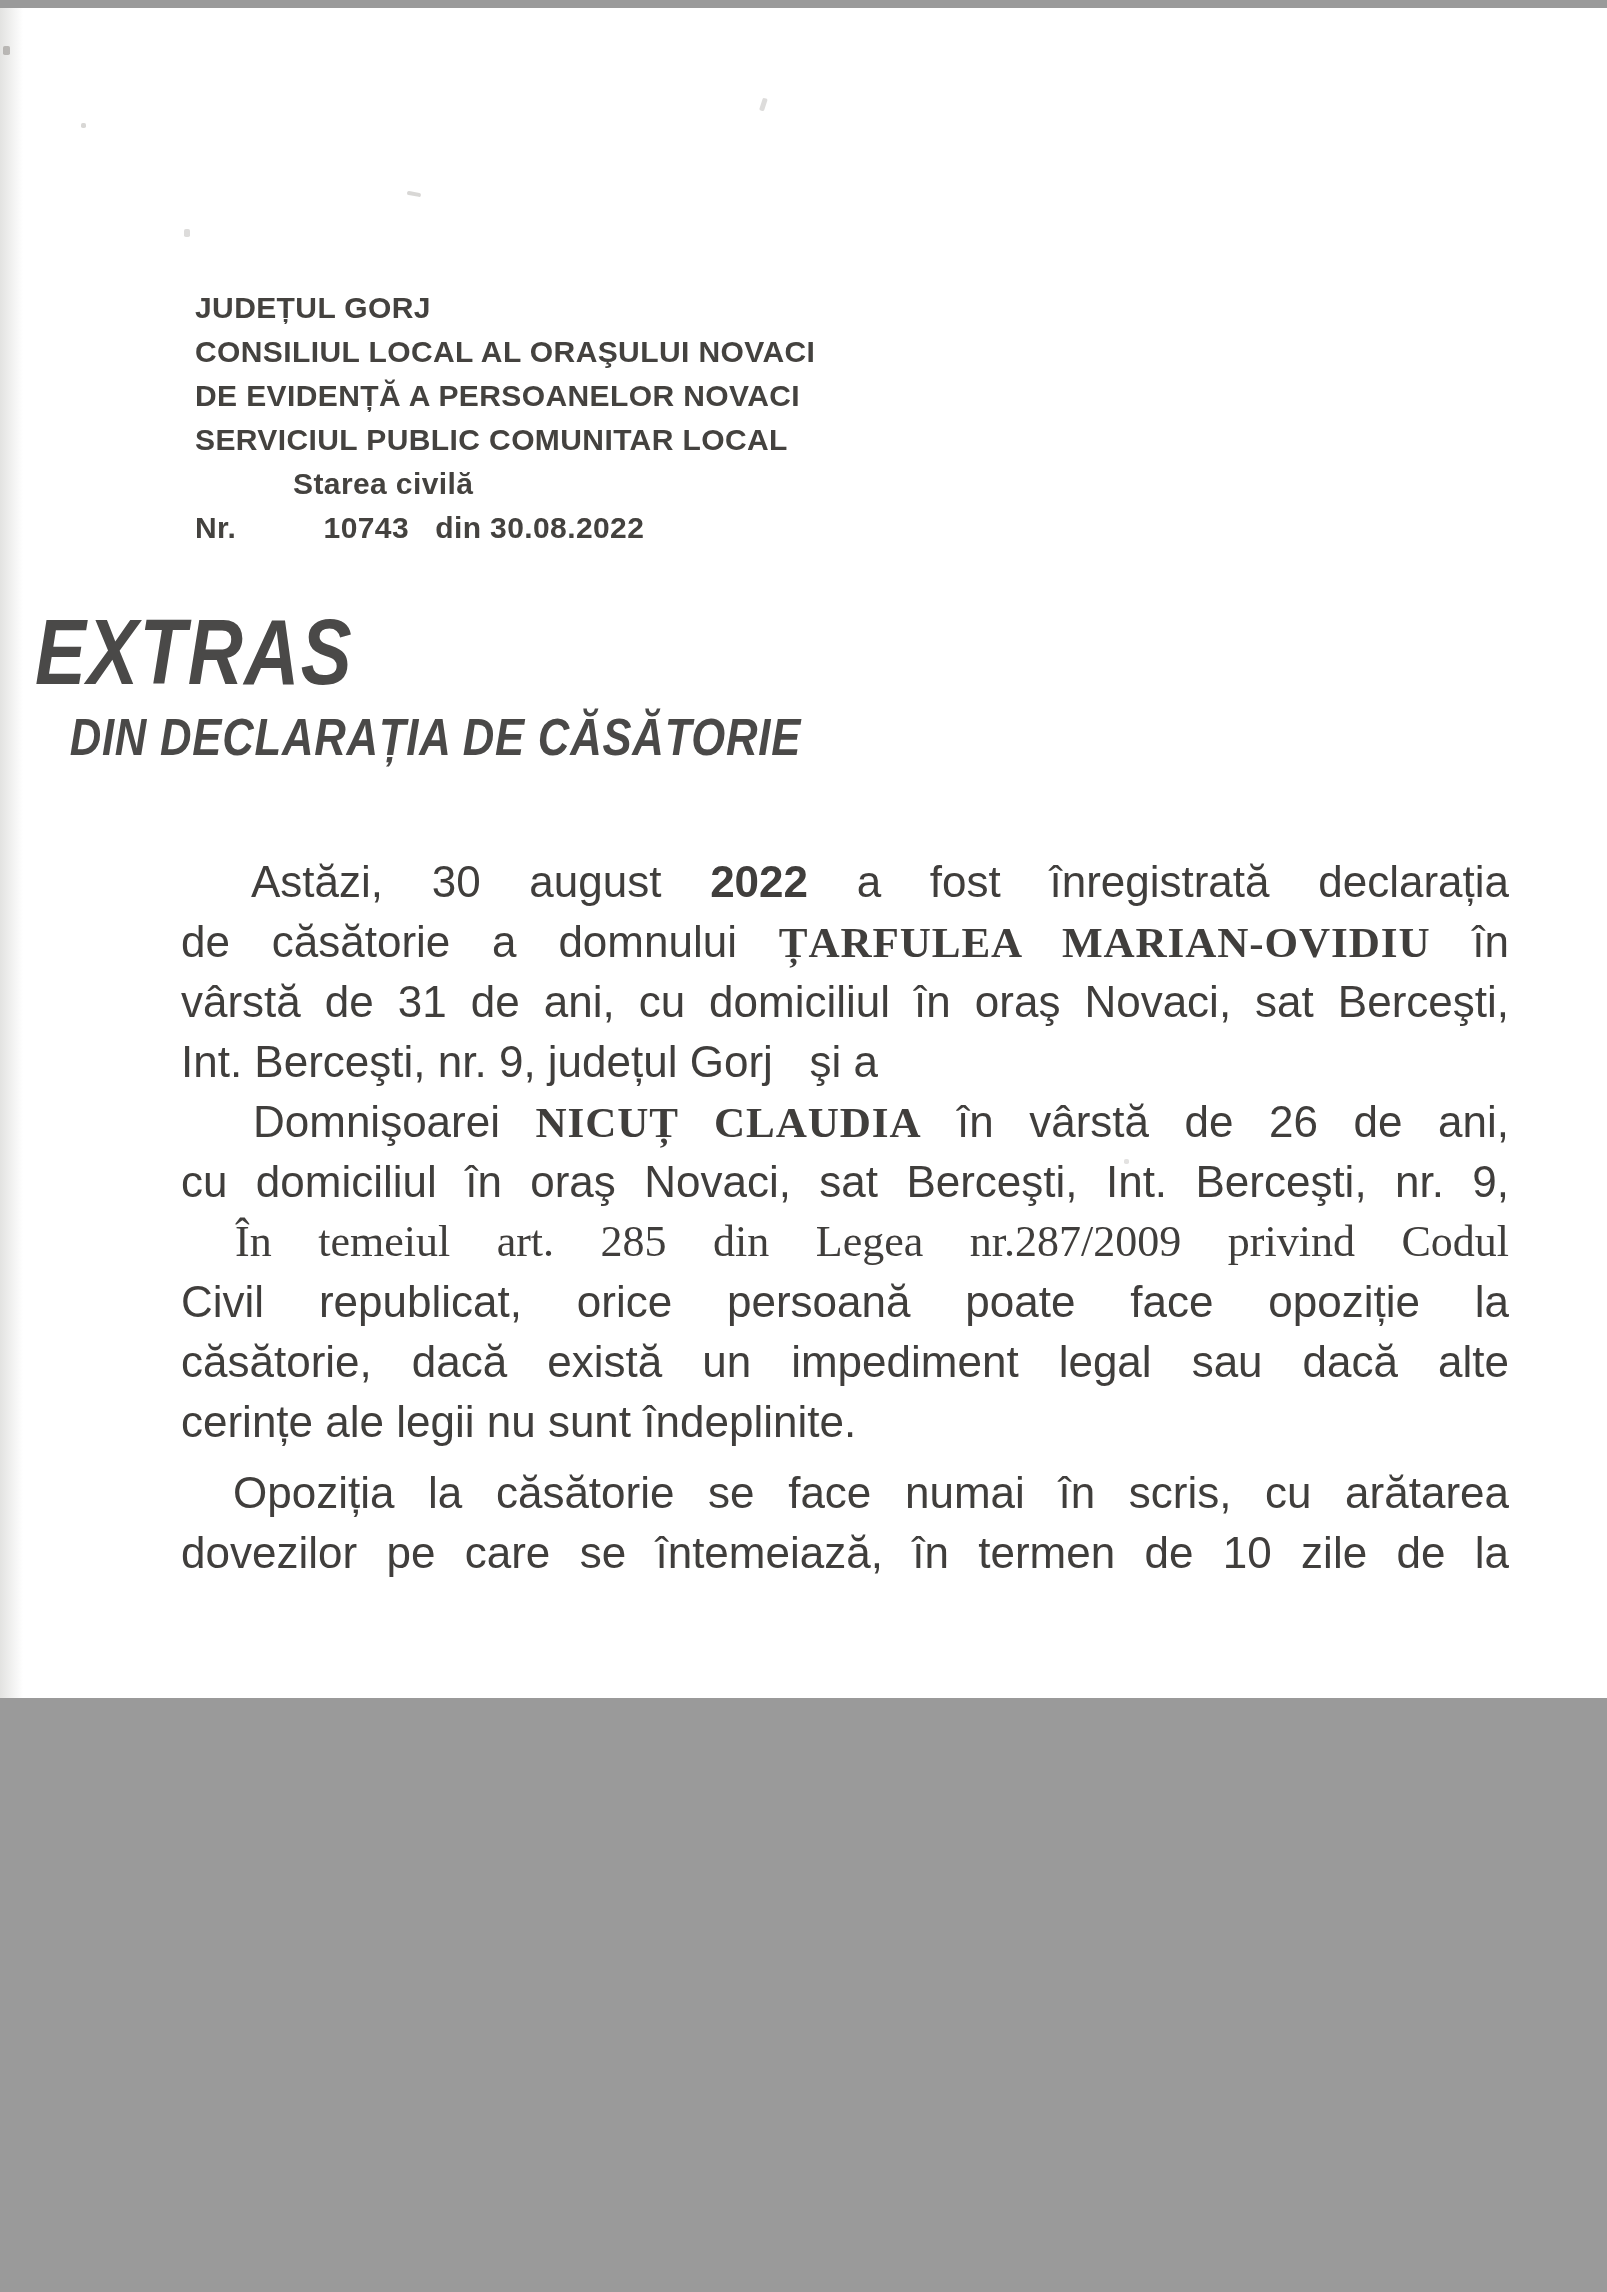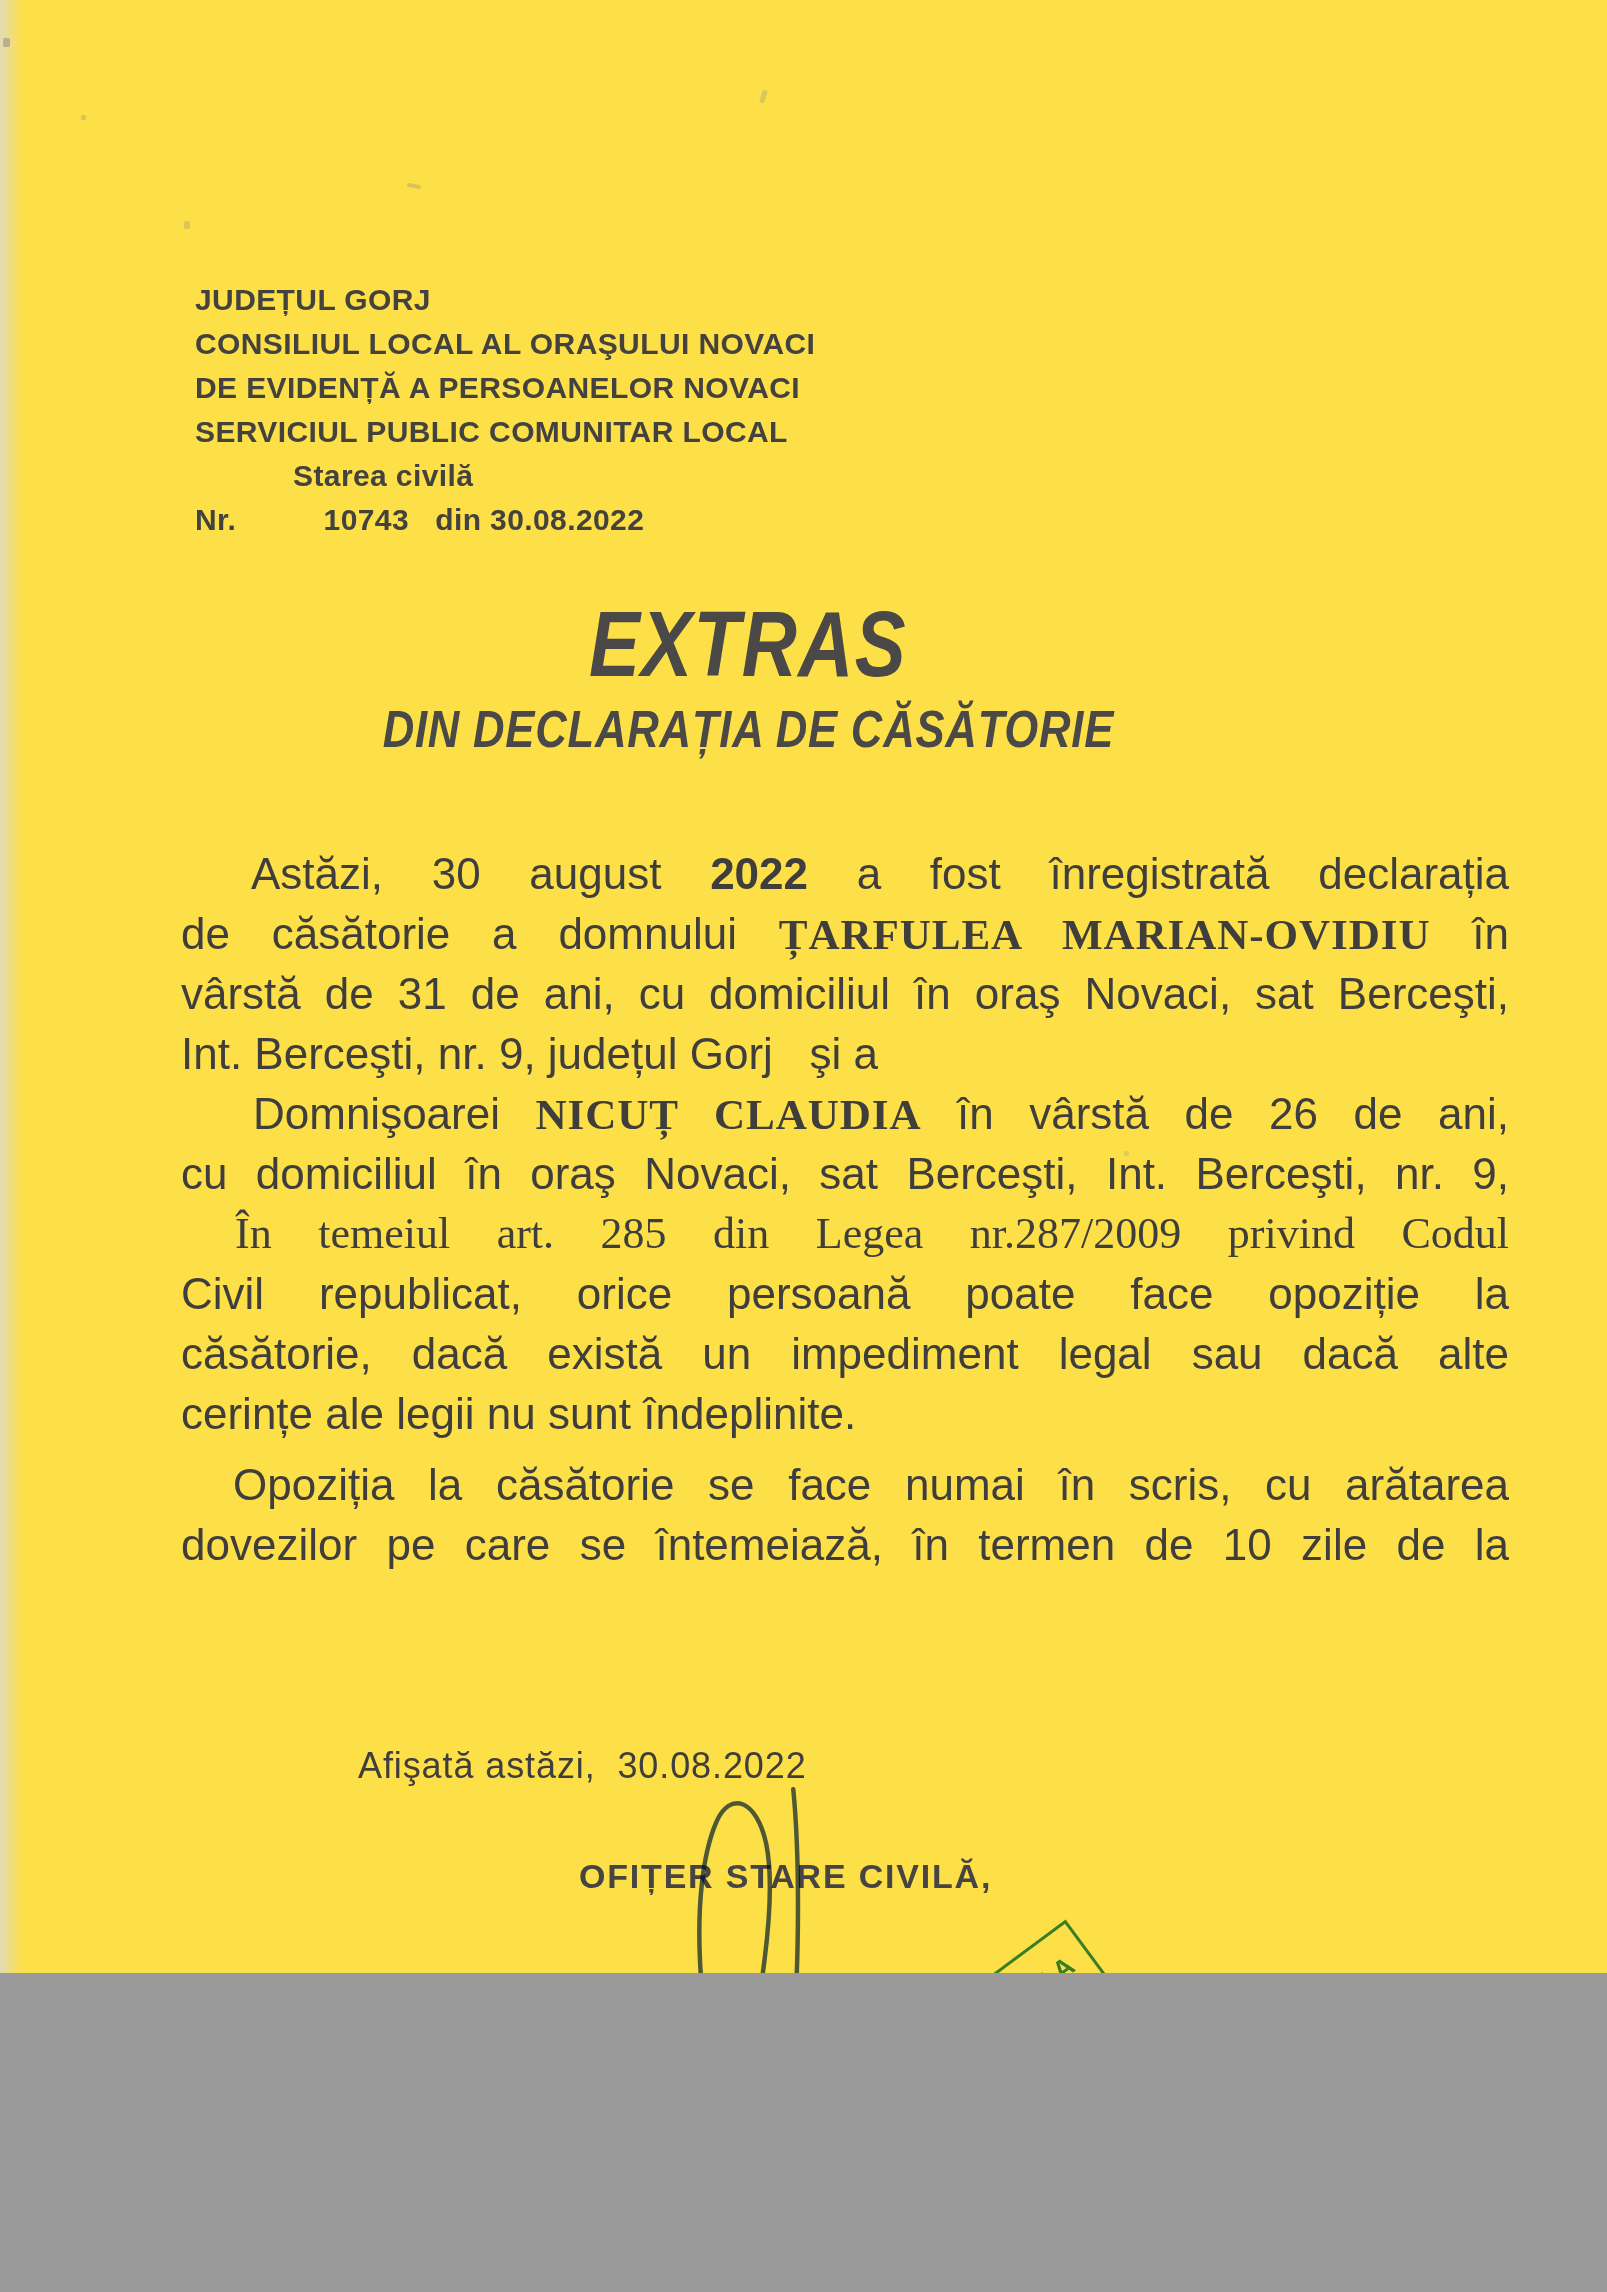--- a/index.html
+++ b/index.html
@@ -1,33 +1,33 @@
 <!DOCTYPE html>
 <html style="font-size:14.3px"><head>
 <meta charset="utf-8">
 <style>
   html,body{margin:0;padding:0;background:#9a9a9a;}
   .page{
-    position:relative;width:1608px;height:1973px;margin:0 auto;
-    background:#fde047;overflow:hidden;
+    position:relative;width:1608px;height:1690px;margin:8px auto;
+    background:#ffffff;overflow:hidden;
     font-family:"Liberation Sans","DejaVu Sans",sans-serif;
     color:#3c3a38;
   }
   
   .edge-strip{position:absolute;left:0;top:0;width:23px;height:100%;
     background:linear-gradient(to right,#d9d9d7,rgba(217,217,215,0));opacity:.75;}
   .speck{position:absolute;background:#8f8c88;border-radius:1.8px;}
 
   
   .hdr{position:absolute;left:195px;top:278px;font-weight:bold;font-size:30px;
     line-height:44px;color:#44423f;letter-spacing:0.4px;white-space:nowrap;}
   .hdr .ind{padding-left:98px;}
 
   
-  .titlebox{position:absolute;left:0;top:591px;width:1496px;text-align:center;color:#4a4948;}
+  .titlebox{position:absolute;left:0;top:591px;width:1496px;text-align:left;color:#4a4948;}
   .title-main{font-size:93px;font-weight:bold;font-style:italic;line-height:106px;
     display:inline-block;transform:scaleX(.82);letter-spacing:1.8px;}
   .title-sub{font-size:52px;font-weight:bold;font-style:italic;line-height:57px;
     display:inline-block;transform:scaleX(.84);letter-spacing:0.9px;margin-top:3.6px;}
 
   
   .bodytext{position:absolute;left:181px;top:844px;width:1328px;font-size:44px;
     line-height:60px;color:#403e3c;}
   .bline{height:60px;white-space:nowrap;}
   .bline.just{white-space:normal;text-align:justify;text-align-last:justify;}

